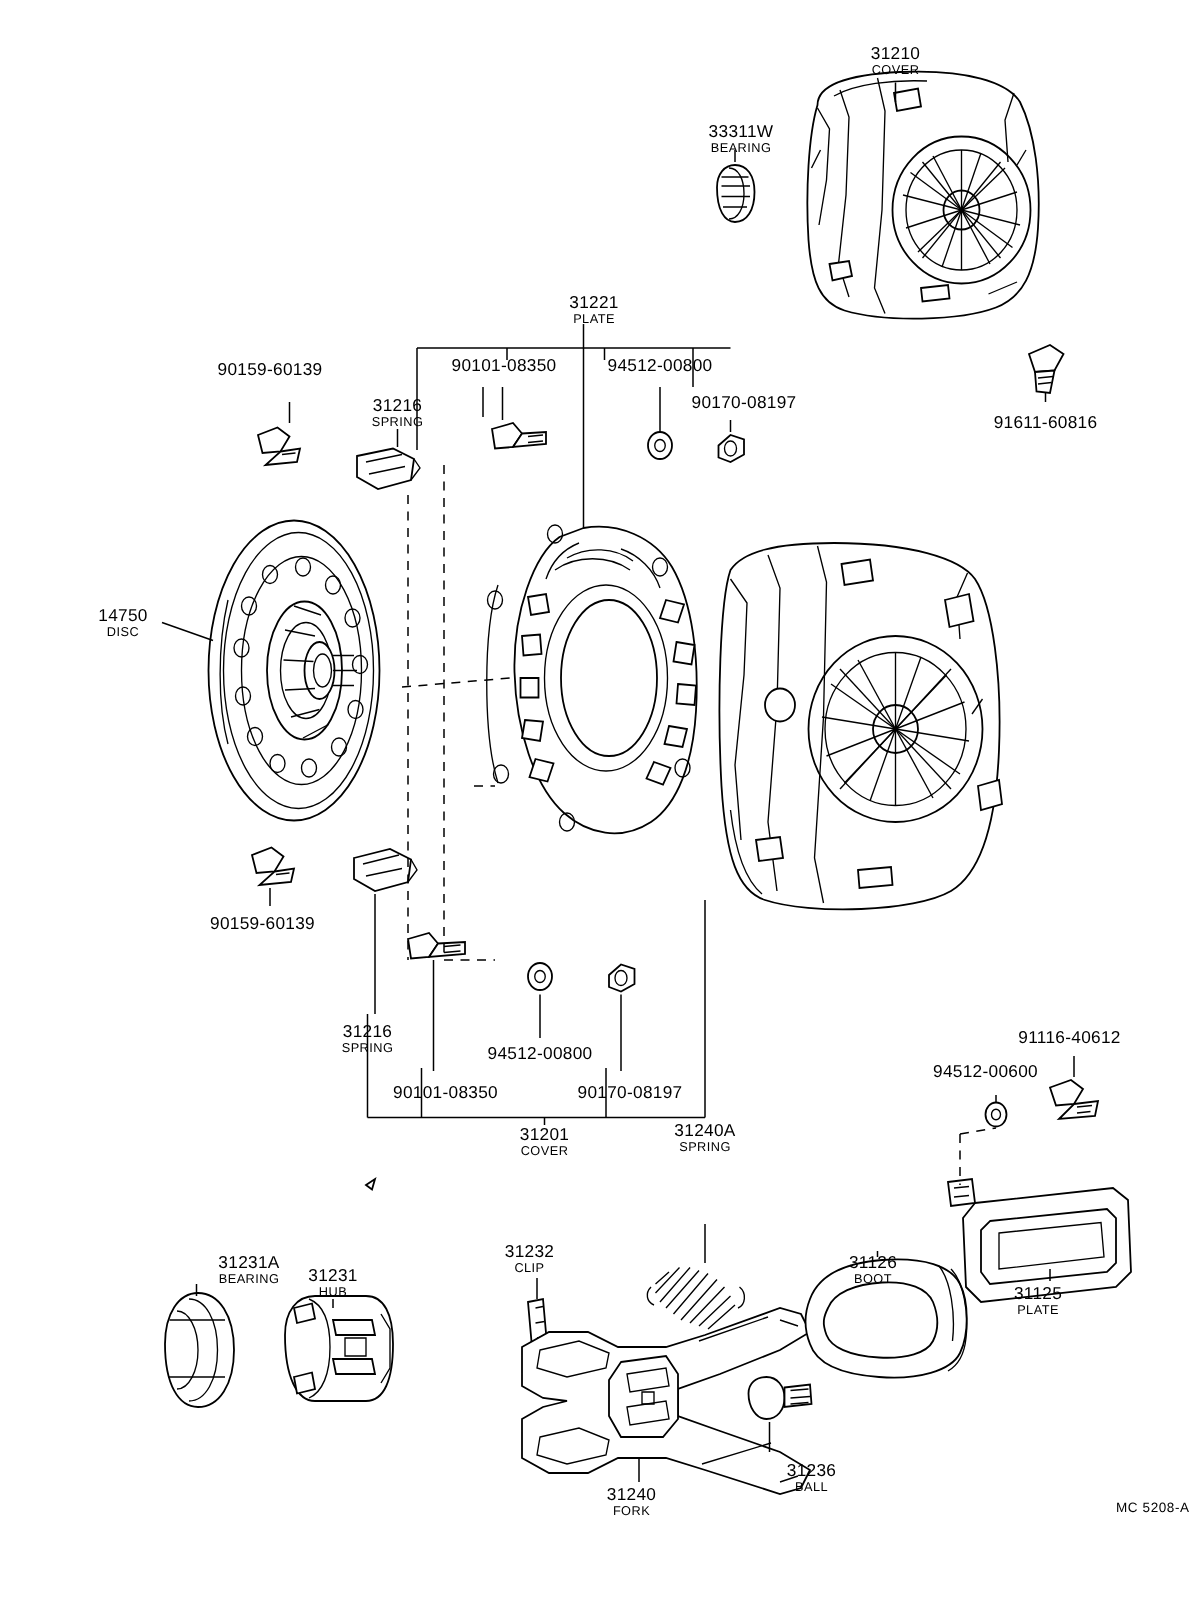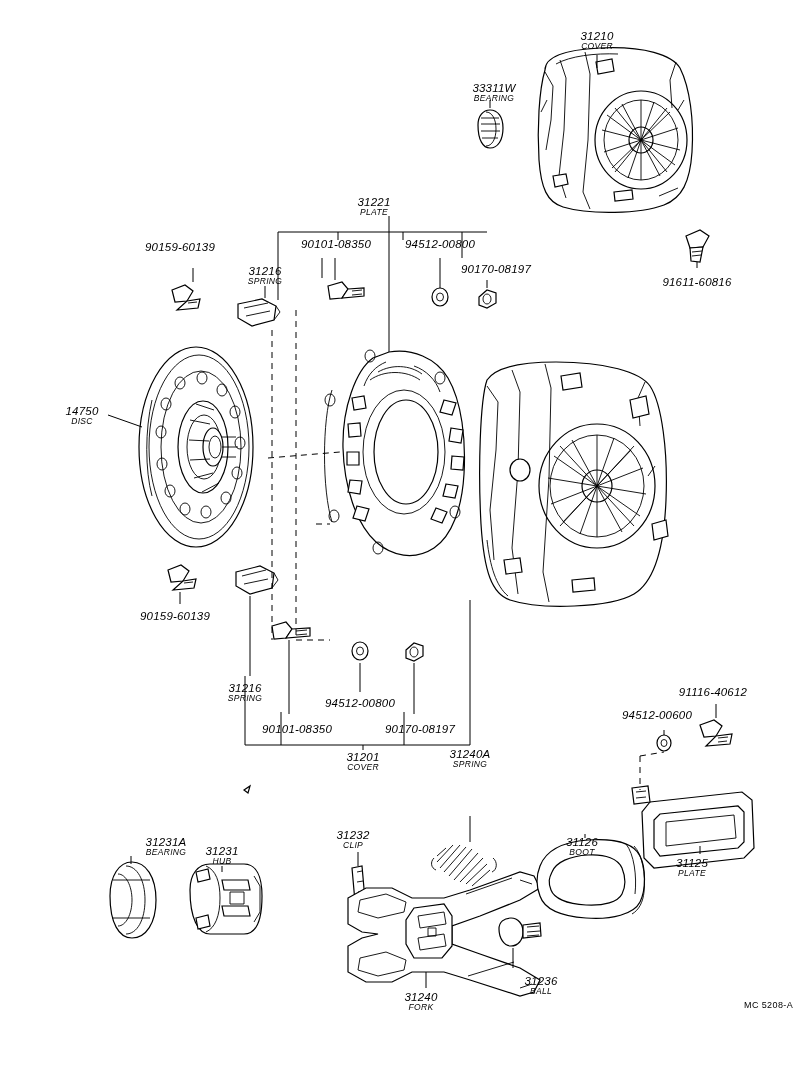--- a/index.html
+++ b/index.html
@@ -20,21 +20,20 @@
     left: 0; top: 0;
     width: 800px;
     height: 1070px;
   }
   .label {
     position: absolute;
     text-align: center;
     line-height: 1.05;
     white-space: nowrap;
     color: #000;
-    font-style: italic;
   }
   .label .pn {
     display: block;
     font-size: 11.5px;
     letter-spacing: 0.2px;
   }
   .label .nm {
     display: block;
     font-size: 8.5px;
     letter-spacing: 0.3px;
@@ -391,21 +390,21 @@
   <div class="label" style="left:597px; top:30px; transform:translateX(-50%);">
     <span class="pn">31210</span>
     <span class="nm">COVER</span>
   </div>
 
   <div class="label" style="left:494px; top:82px; transform:translateX(-50%);">
     <span class="pn">33311W</span>
     <span class="nm">BEARING</span>
   </div>
 
-  <div class="label" style="left:374px; top:196px; transform:translateX(-50%);">
+  <div class="label" style="left:396px; top:196px; transform:translateX(-50%);">
     <span class="pn">31221</span>
     <span class="nm">PLATE</span>
   </div>
 
   <div class="label" style="left:180px; top:241px; transform:translateX(-50%);">
     <span class="pn">90159-60139</span>
   </div>
 
   <div class="label" style="left:336px; top:238px; transform:translateX(-50%);">
     <span class="pn">90101-08350</span>

